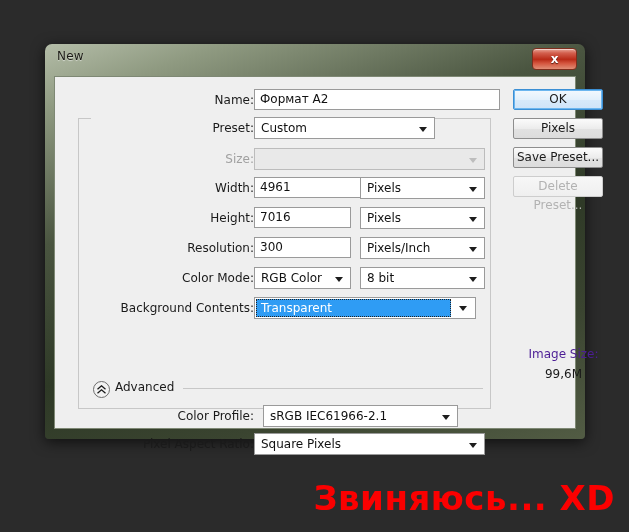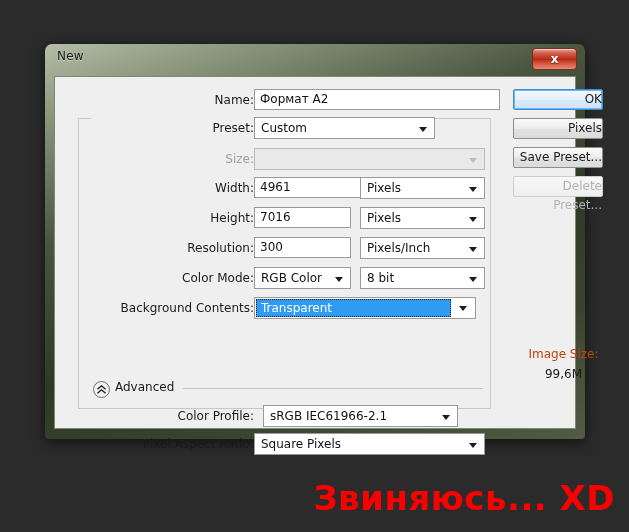--- a/index.html
+++ b/index.html
@@ -113,32 +113,32 @@
   }
   #adv-icon svg{position:absolute;left:2px;top:2.5px;}
   #adv-label{position:absolute;left:22px;top:-1px;font-size:12px;color:#1a1a1a;}
   #adv-line{position:absolute;left:90px;top:7px;right:0;height:1px;background:#c7c7c7;}
 
   
   .btn{
     position:absolute;width:90px;height:21px;box-sizing:border-box;
     background:linear-gradient(180deg,#fbfbfb 0%,#ececec 50%,#e2e2e2 51%,#dcdcdc 100%);
     border:1px solid #8d8d8d;border-radius:2px;
-    font-size:12px;color:#1a1a1a;text-align:right;line-height:19px;
+    font-size:12px;color:#1a1a1a;text-align:center;line-height:19px;
     cursor:pointer;
   }
   .btn.primary{
     border:1px solid #3c8fd4;
     box-shadow:0 0 0 1px #6cb6ef inset;
     background:linear-gradient(180deg,#f3f9fe 0%,#e3f0fb 50%,#d8eafa 51%,#cfe4f8 100%);
   }
   .btn.disabled{color:#b2b2b2;border-color:#cdcdcd;
     background:linear-gradient(180deg,#f7f7f7 0%,#efefef 100%);cursor:default;}
 
-  #imgsize-title{position:absolute;left:458px;top:270px;width:101px;text-align:center;font-size:12px;color:#c2410c;}
+  #imgsize-title{position:absolute;left:458px;top:270px;width:101px;text-align:center;font-size:12px;color:#4c1d95;}
   #imgsize-value{position:absolute;left:458px;top:290px;width:101px;text-align:center;font-size:12px;color:#1a1a1a;}
 
   
   #caption{
     position:absolute;right:14px;bottom:14px;
     font-size:34px;color:#fb0000;font-weight:bold;
     font-family:"DejaVu Sans","Liberation Sans",sans-serif;
     letter-spacing:.5px;
   }
 </style>

